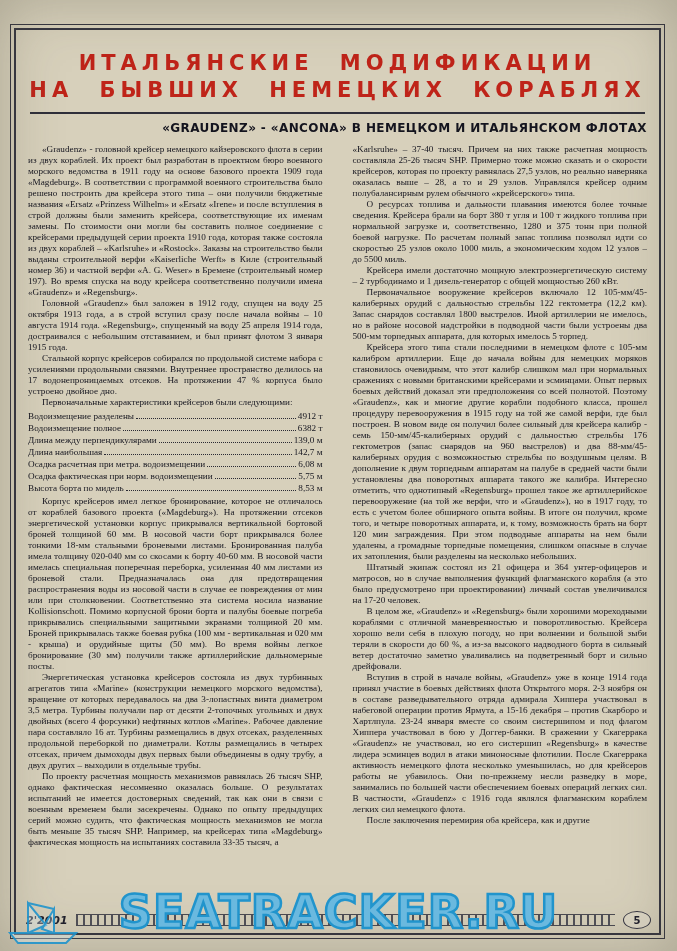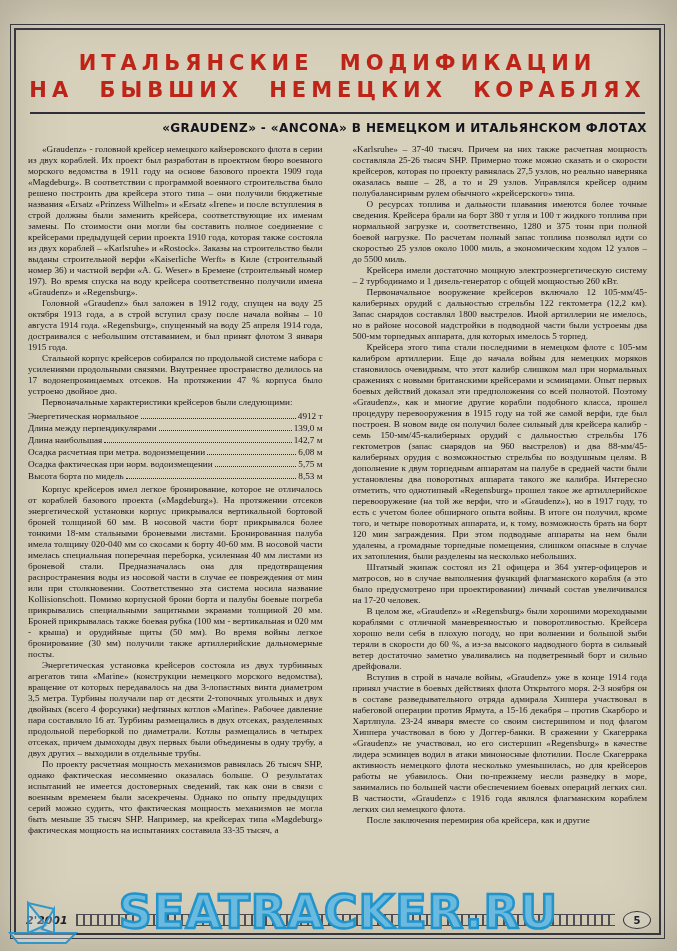--- a/index.html
+++ b/index.html
@@ -84,23 +84,28 @@
     <div class="columns">
 
       <div class="col">
         <p class="para">«Graudenz» - головной крейсер немецкого кайзеровского флота в серии из двух кораблей. Их проект был разработан в проектном бюро военного морского ведомства в 1911 году на основе базового проекта 1909 года «Magdeburg». В соответствии с программой военного строительства было решено построить два крейсера этого типа – они получили бюджетные названия «Ersatz «Prinzess Wilhelm» и «Ersatz «Irene» и после вступления в строй должны были заменить крейсера, соответствующие их именам замены. По стоимости они могли бы составить полное соединение с крейсерами предыдущей серии проекта 1910 года, которая также состояла из двух кораблей – «Karlsruhe» и «Rostock». Заказы на строительство были выданы строительной верфи «Kaiserliche Werft» в Киле (строительный номер 36) и частной верфи «A. G. Weser» в Бремене (строительный номер 197). Во время спуска на воду крейсера соответственно получили имена «Graudenz» и «Regensburg».</p>
         <p class="para">Головной «Graudenz» был заложен в 1912 году, спущен на воду 25 октября 1913 года, а в строй вступил сразу после начала войны – 10 августа 1914 года. «Regensburg», спущенный на воду 25 апреля 1914 года, достраивался с небольшим отставанием, и был принят флотом 3 января 1915 года.</p>
         <p class="para">Стальной корпус крейсеров собирался по продольной системе набора с усилениями продольными связями. Внутреннее пространство делилось на 17 водонепроницаемых отсеков. На протяжении 47 % корпуса было устроено двойное дно.</p>
         <p class="para">Первоначальные характеристики крейсеров были следующими:</p>
 
         <div class="specs">
           <div class="spec-row">
-            <span class="spec-label">Энергетическая нормальное</span>
+            <span class="spec-label">Водоизмещение разделены</span>
             <span class="spec-dots"></span>
             <span class="spec-value">4912 т</span>
+          </div>
+          <div class="spec-row">
+            <span class="spec-label">Водоизмещение полное</span>
+            <span class="spec-dots"></span>
+            <span class="spec-value">6382 т</span>
           </div>
           <div class="spec-row">
             <span class="spec-label">Длина между перпендикулярами</span>
             <span class="spec-dots"></span>
             <span class="spec-value">139,0 м</span>
           </div>
           <div class="spec-row">
             <span class="spec-label">Длина наибольшая</span>
             <span class="spec-dots"></span>
             <span class="spec-value">142,7 м</span>

